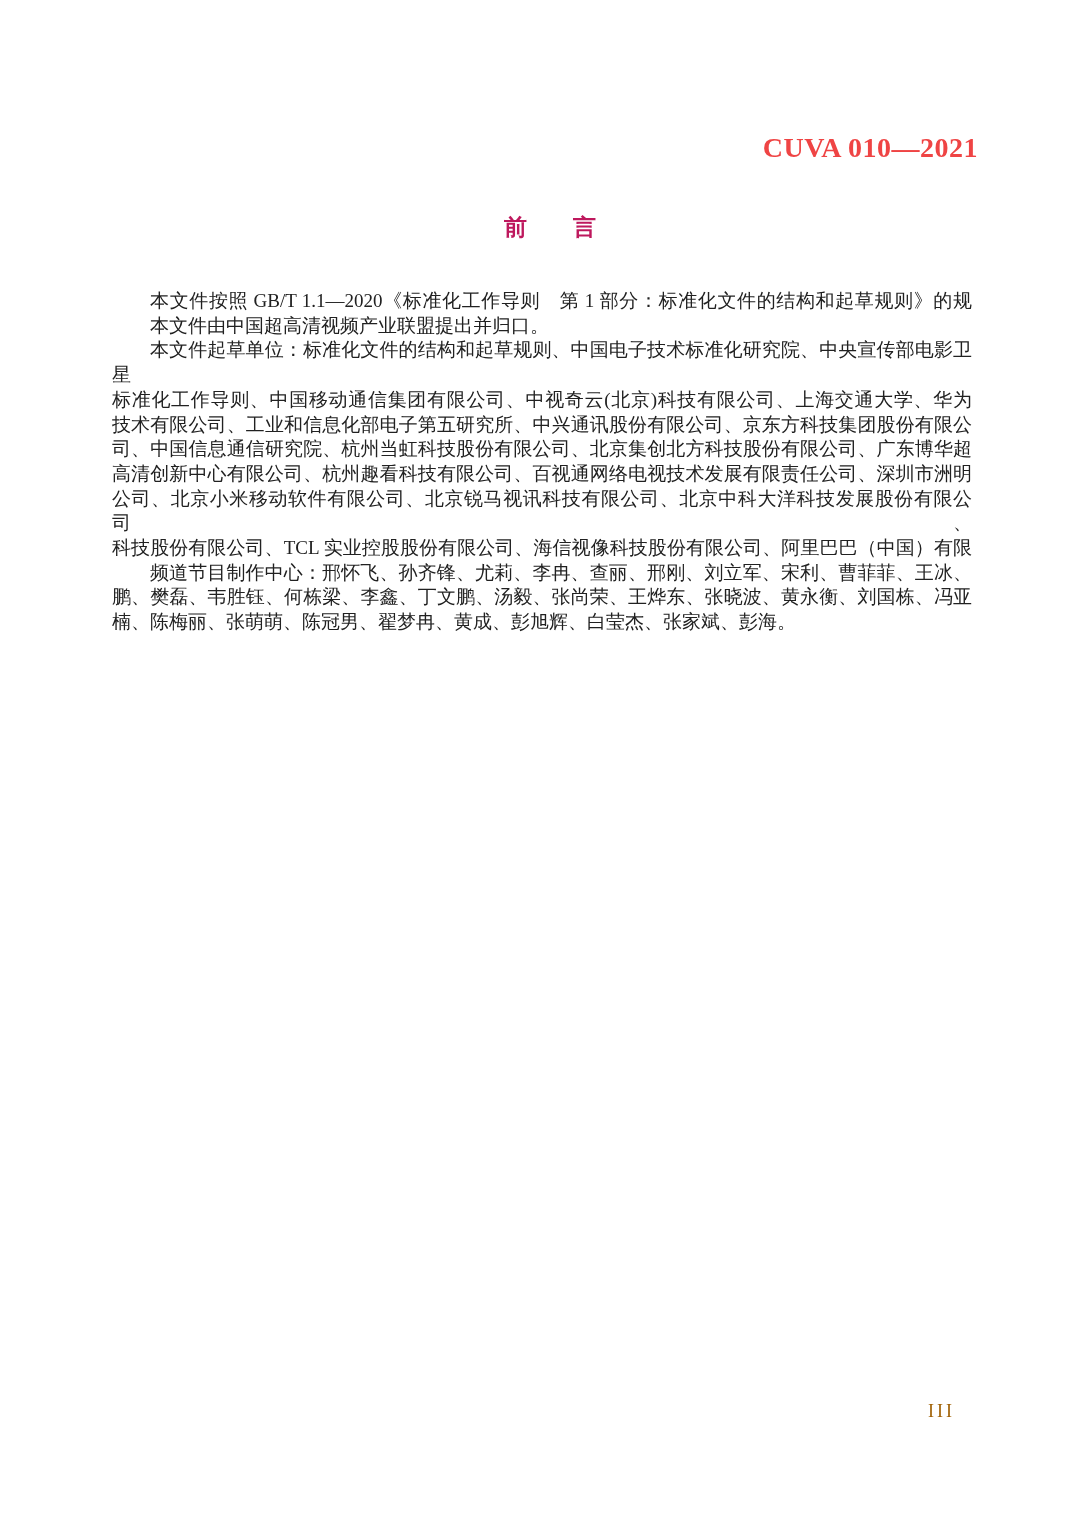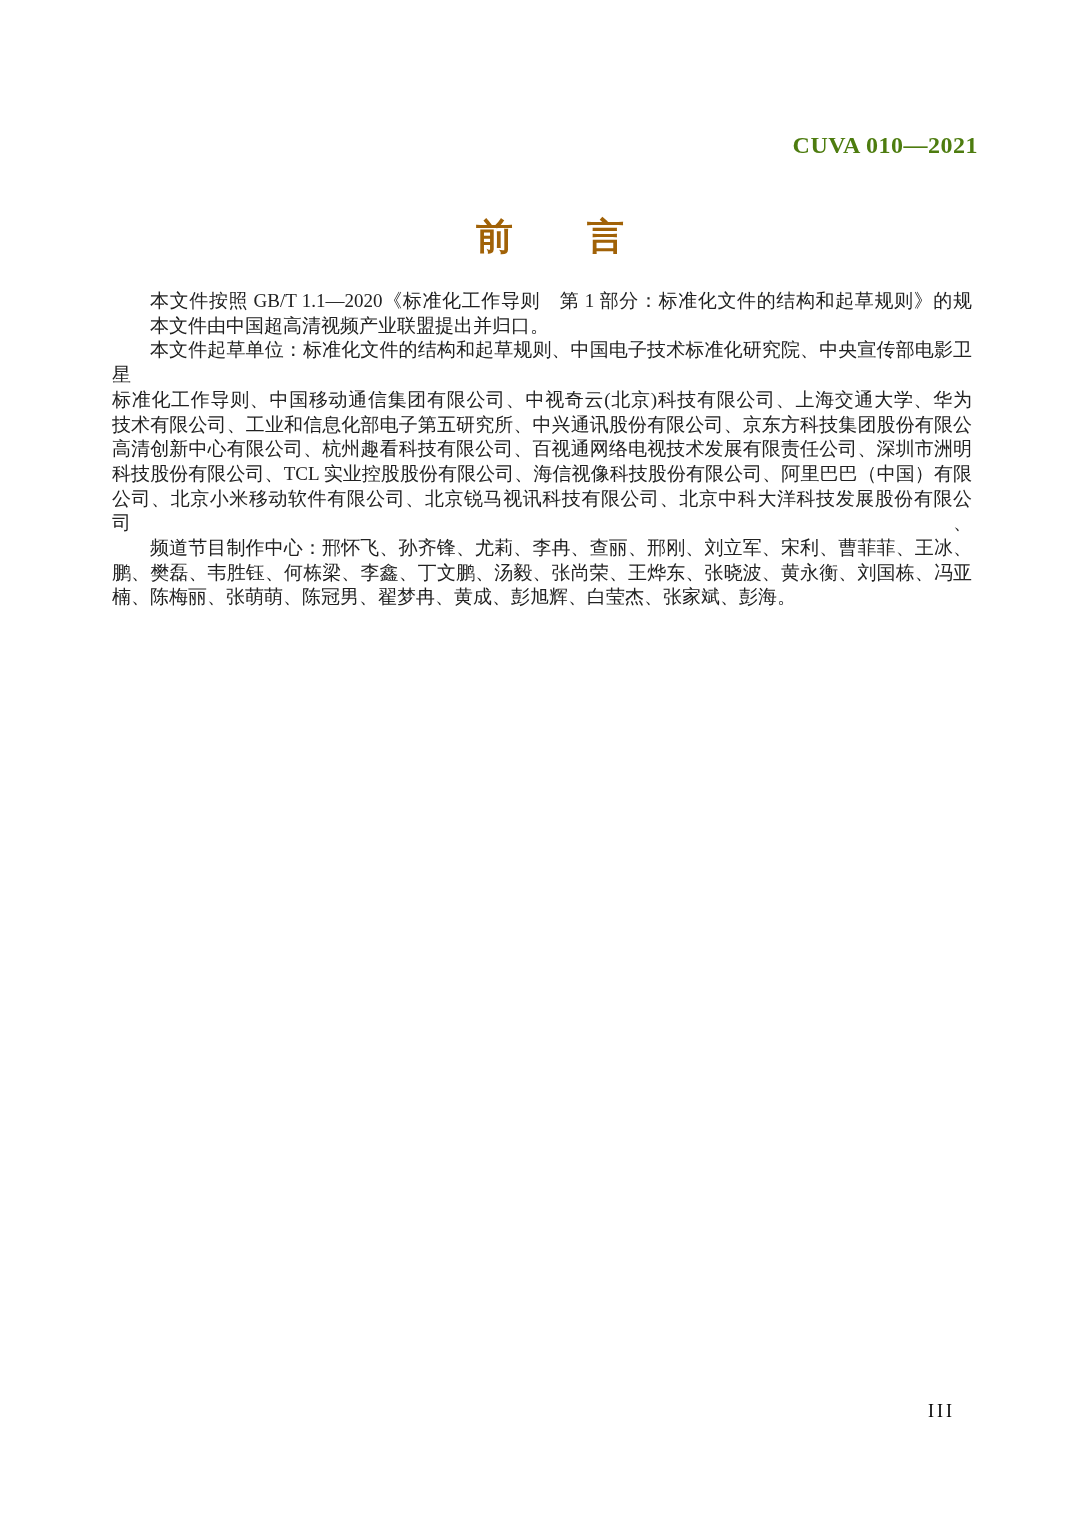--- a/index.html
+++ b/index.html
@@ -13,36 +13,36 @@
     height: 1527px;
     background: #ffffff;
     overflow: hidden;
     font-family: "Liberation Serif", "DejaVu Serif", serif;
     color: #212121;
   }
   .doc-code {
     position: absolute;
     top: 132px;
     right: 102px;
-    font-size: 24px;
+    font-size: 28px;
     font-weight: bold;
     letter-spacing: 0.5px;
-    color: #4d7c0f;
+    color: #ef4444;
     font-family: "Liberation Serif", "DejaVu Serif", serif;
   }
   .title {
     position: absolute;
     top: 212px;
     left: 120px;
     width: 860px;
     margin: 0;
     text-align: center;
-    font-size: 37px;
+    font-size: 23px;
     font-weight: bold;
-    color: #a16207;
+    color: #be185d;
     font-family: "Liberation Sans", "DejaVu Sans", sans-serif;
   }
   .body-block {
     position: absolute;
     top: 289px;
     left: 112px;
     width: 860px;
     font-size: 19px;
     line-height: 24.7px;
   }
@@ -57,40 +57,41 @@
   .body-block .line.plast {
     text-align-last: left;
     -moz-text-align-last: left;
   }
   .page-num {
     position: absolute;
     top: 1401px;
     left: 928px;
     font-size: 18px;
     letter-spacing: 3px;
-    color: #000000;
+    color: #a16207;
     font-family: "Liberation Serif", "DejaVu Serif", serif;
   }
 </style>
 </head>
 <body>
 
 <div class="page">
   <div class="doc-code">CUVA 010—2021</div>
 
   <h1 class="title">前　　言</h1>
 
   <div class="body-block">
       <div class="line first">本文件按照 GB/T 1.1—2020《标准化工作导则　第 1 部分：标准化文件的结构和起草规则》的规</div>
       <div class="line first plast">本文件由中国超高清视频产业联盟提出并归口。</div>
       <div class="line first">本文件起草单位：标准化文件的结构和起草规则、中国电子技术标准化研究院、中央宣传部电影卫星</div>
       <div class="line">标准化工作导则、中国移动通信集团有限公司、中视奇云(北京)科技有限公司、上海交通大学、华为</div>
       <div class="line">技术有限公司、工业和信息化部电子第五研究所、中兴通讯股份有限公司、京东方科技集团股份有限公</div>
+      <div class="line">司、中国信息通信研究院、杭州当虹科技股份有限公司、北京集创北方科技股份有限公司、广东博华超</div>
       <div class="line">高清创新中心有限公司、杭州趣看科技有限公司、百视通网络电视技术发展有限责任公司、深圳市洲明</div>
+      <div class="line">公司、北京小米移动软件有限公司、北京锐马视讯科技有限公司、北京中科大洋科技发展股份有限公司、</div>
       <div class="line">科技股份有限公司、TCL 实业控股股份有限公司、海信视像科技股份有限公司、阿里巴巴（中国）有限</div>
-      <div class="line">公司、北京小米移动软件有限公司、北京锐马视讯科技有限公司、北京中科大洋科技发展股份有限公司、</div>
       <div class="line first">频道节目制作中心：邢怀飞、孙齐锋、尤莉、李冉、查丽、邢刚、刘立军、宋利、曹菲菲、王冰、</div>
       <div class="line">鹏、樊磊、韦胜钰、何栋梁、李鑫、丁文鹏、汤毅、张尚荣、王烨东、张晓波、黄永衡、刘国栋、冯亚</div>
       <div class="line plast">楠、陈梅丽、张萌萌、陈冠男、翟梦冉、黄成、彭旭辉、白莹杰、张家斌、彭海。</div>
     </div>
 
   <div class="page-num">III</div>
 </div>
 
 </body></html>

